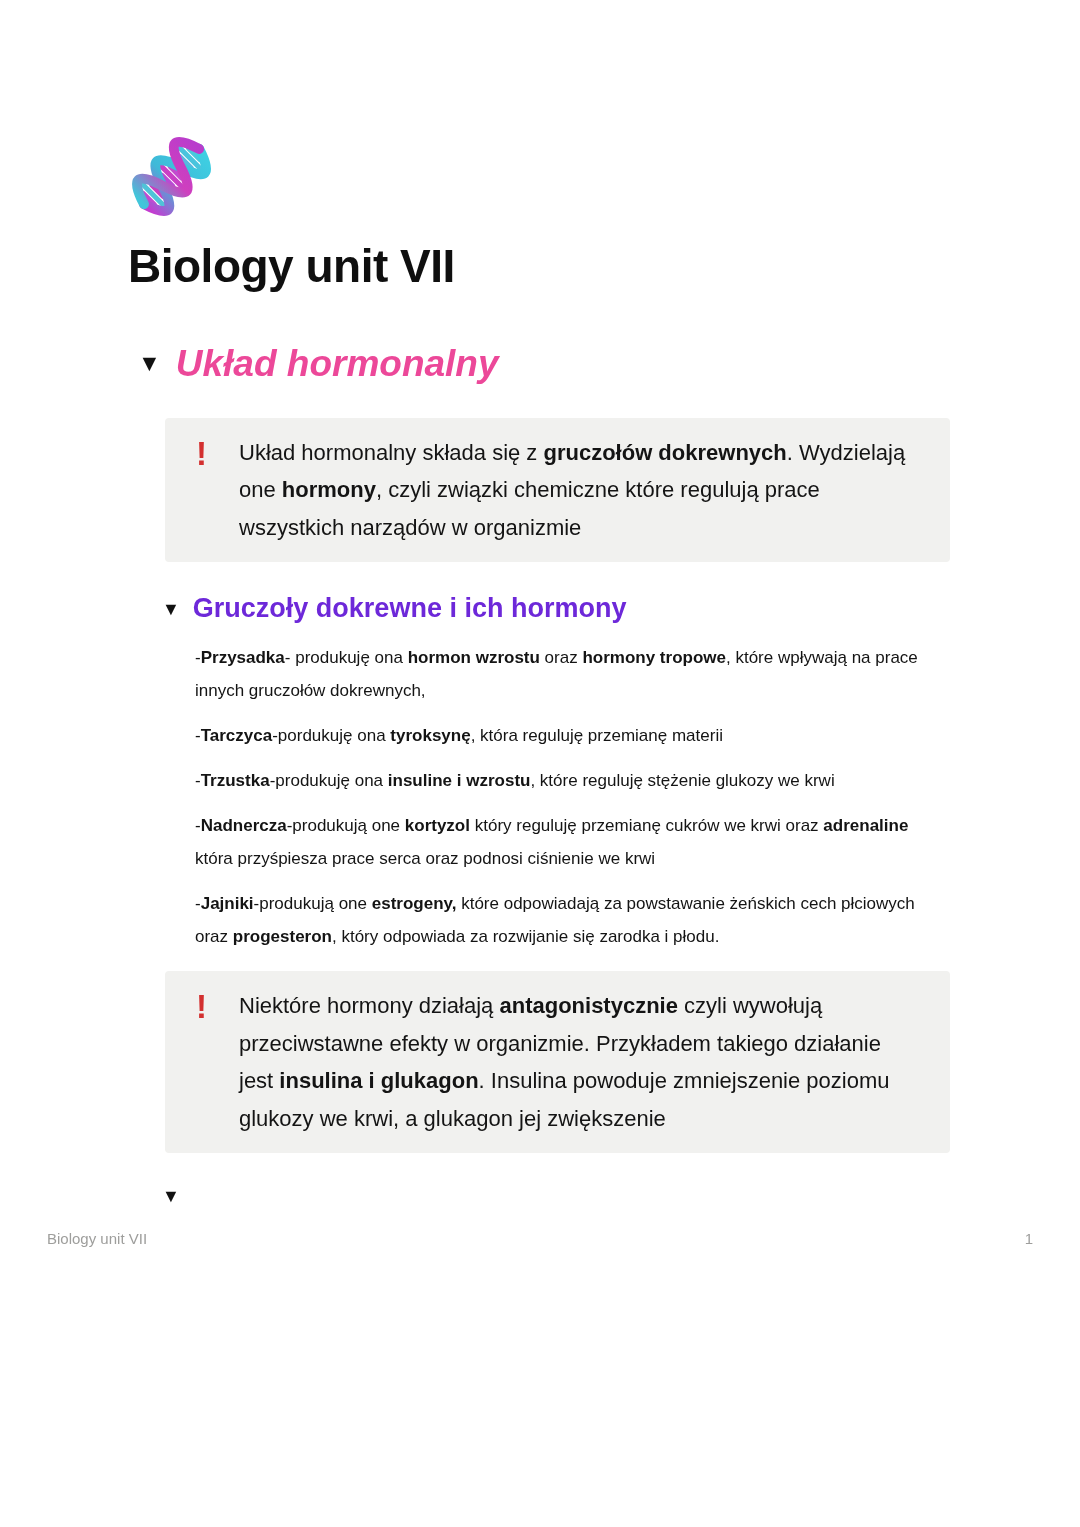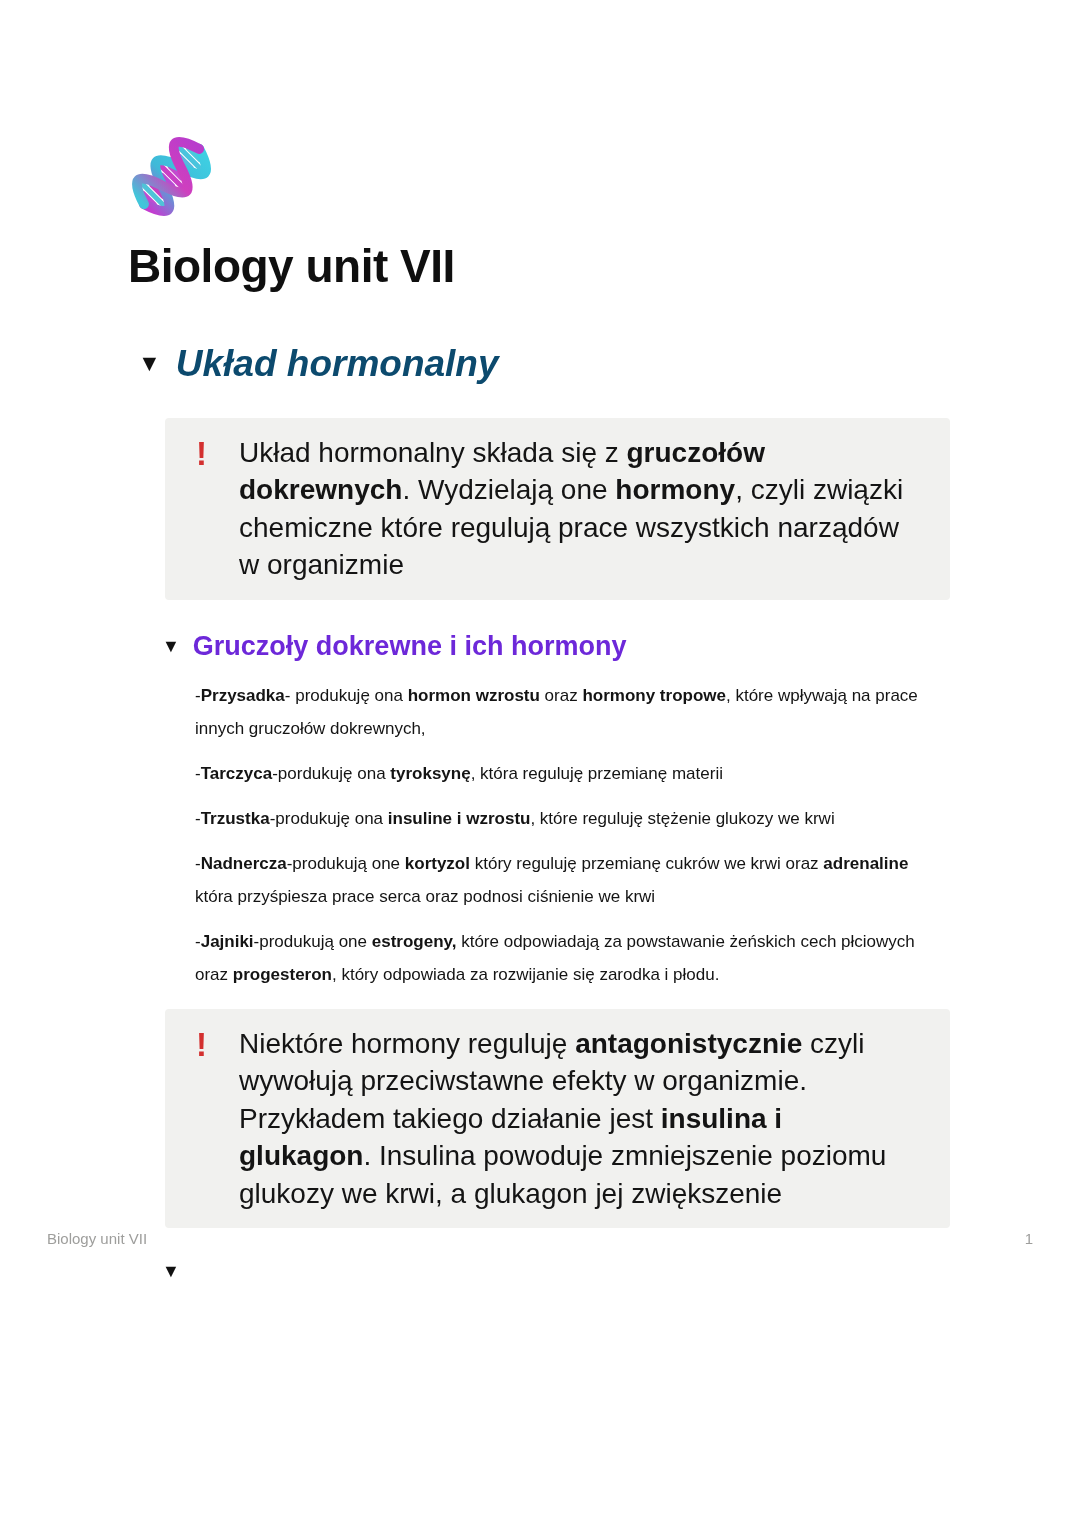--- a/index.html
+++ b/index.html
@@ -41,21 +41,21 @@
   .toggle-h2{
     margin-top:50px;
     margin-left:10px;
     gap:15px;
   }
   .toggle-h2 .tri{font-size:23px;line-height:1;color:#111;}
   .toggle-h2 .label{
     font-size:37px;
     font-weight:700;
     font-style:italic;
-    color:#0c4a6e;
+    color:#ec4899;
   }
   .callout{
     box-sizing:border-box;
     margin-left:37px;
     width:785px;
     background:var(--callout_bg,#f1f1ef);
     border-radius:4px;
     padding:16px 36px 16px 31px;
     display:flex;
     gap:25px;
@@ -65,21 +65,21 @@
   .callout .alert{
     flex:0 0 auto;
     width:18px;
     font-size:33px;
     font-weight:700;
     color:var(--alert_red,#d3302f);
     line-height:37px;
     padding-top:1px;
   }
   .callout .ctext{
-    font-size:28px;
+    font-size:22px;
     line-height:37.5px;
     color:#141414;
   }
   .toggle-h3{
     margin-left:34px;
     gap:13px;
   }
   .toggle-h3 .tri{font-size:18px;line-height:1;color:#111;}
   .toggle-h3 .label{
     font-size:27px;
@@ -171,21 +171,21 @@
     <div class="gland-items">
       <p><span>-</span><b>Przysadka</b><span>- produkuję ona </span><b>hormon wzrostu</b><span> oraz </span><b>hormony tropowe</b><span>, które wpływają na prace innych gruczołów dokrewnych,</span></p>
       <p><span>-</span><b>Tarczyca</b><span>-pordukuję ona </span><b>tyroksynę</b><span>, która reguluję przemianę materii</span></p>
       <p><span>-</span><b>Trzustka</b><span>-produkuję ona </span><b>insuline i wzrostu</b><span>, które reguluję stężenie glukozy we krwi</span></p>
       <p><span>-</span><b>Nadnercza</b><span>-produkują one </span><b>kortyzol</b><span> który reguluję przemianę cukrów we krwi oraz </span><b>adrenaline</b><span> która przyśpiesza prace serca oraz podnosi ciśnienie we krwi</span></p>
       <p><span>-</span><b>Jajniki</b><span>-produkują one </span><b>estrogeny,</b><span> które odpowiadają za powstawanie żeńskich cech płciowych oraz </span><b>progesteron</b><span>, który odpowiada za rozwijanie się zarodka i płodu.</span></p>
     </div>
 
     <div class="callout callout-2">
       <div class="alert">!</div>
-      <div class="ctext"><span>Niektóre hormony reguluję </span><b>antagonistycznie</b><span> czyli wywołują przeciwstawne efekty w organizmie. Przykładem takiego działanie jest </span><b>insulina i glukagon</b><span>. Insulina powoduje zmniejszenie poziomu glukozy we krwi, a glukagon jej zwiększenie</span></div>
+      <div class="ctext"><span>Niektóre hormony działają </span><b>antagonistycznie</b><span> czyli wywołują przeciwstawne efekty w organizmie. Przykładem takiego działanie jest </span><b>insulina i glukagon</b><span>. Insulina powoduje zmniejszenie poziomu glukozy we krwi, a glukagon jej zwiększenie</span></div>
     </div>
 
     <div class="toggle-row toggle-h3 toggle-h3-disorders">
       <span class="tri">▼</span>
     </div>
 
   </div>
 
   <div class="footer-left">Biology unit VII</div>
   <div class="footer-right">1</div>

